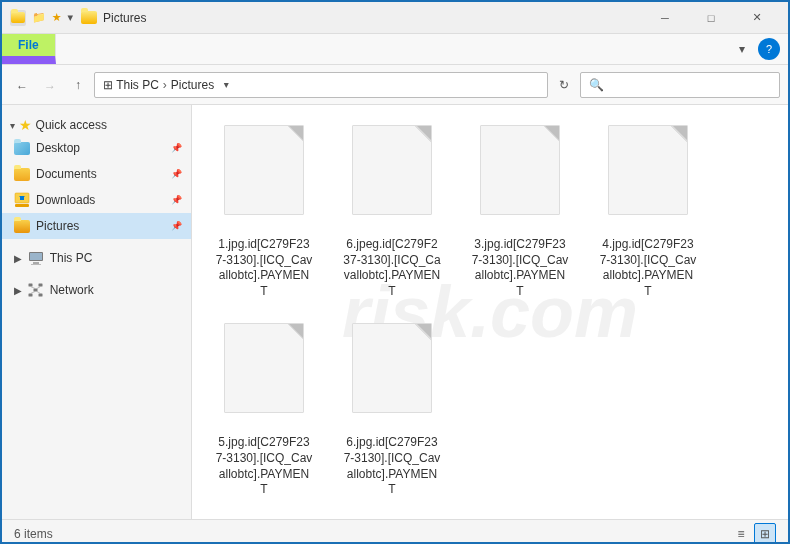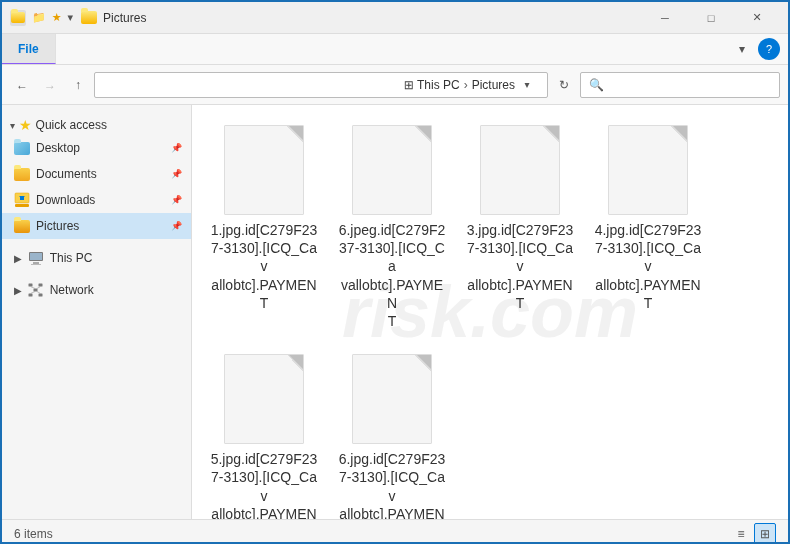--- a/index.html
+++ b/index.html
@@ -65,22 +65,22 @@
       height: 30px;
     }
     .ribbon-tab {
       padding: 0 16px;
       display: flex; align-items: center;
       font-size: 12px; color: #333;
       cursor: pointer;
       border-right: 1px solid #e0e0e0;
     }
     .ribbon-tab.active {
-      background: #e5e5e5;
-      border-bottom: 1px solid #8b5cf6;
+      background: #bef264;
+      border-bottom: 8px solid #8b5cf6;
       color: #0078d7;
       font-weight: 600;
     }
 
     
     .address-bar {
       background: #f8f8f8;
       height: 40px;
       display: flex;
       align-items: center;
@@ -100,21 +100,20 @@
       flex: 1;
       height: 26px;
       border: 1px solid #bbb;
       background: #fff;
       padding: 0 8px;
       font-size: 12px;
       display: flex;
       align-items: center;
       color: #333;
       border-radius: 2px;
-      justify-content: flex-end;
     }
     .address-path {
       display: flex; align-items: center; gap: 2px;
     }
     .path-segment {
       color: #333; font-size: 12px;
     }
     .path-sep { color: #666; margin: 0 2px; }
     .address-dropdown {
       width: 24px; height: 24px;
@@ -264,25 +263,26 @@
     }
     .file-thumbnail .corner-fold {
       position: absolute;
       top: 0; right: 0;
       width: 0; height: 0;
       border-style: solid;
       border-width: 0 14px 14px 0;
       border-color: transparent #c0c0c0 transparent transparent;
     }
     .file-name {
-      font-size: 14px;
+      font-size: 12px;
       color: #333;
       line-height: 1.3;
       word-break: break-all;
       max-width: 115px;
+      margin-top: 16px;
     }
 
     
     .status-bar {
       height: 28px;
       background: #f5f5f5;
       border-top: 1px solid #ddd;
       display: flex; align-items: center; justify-content: space-between;
       padding: 0 12px;
       font-size: 12px; color: #555;

